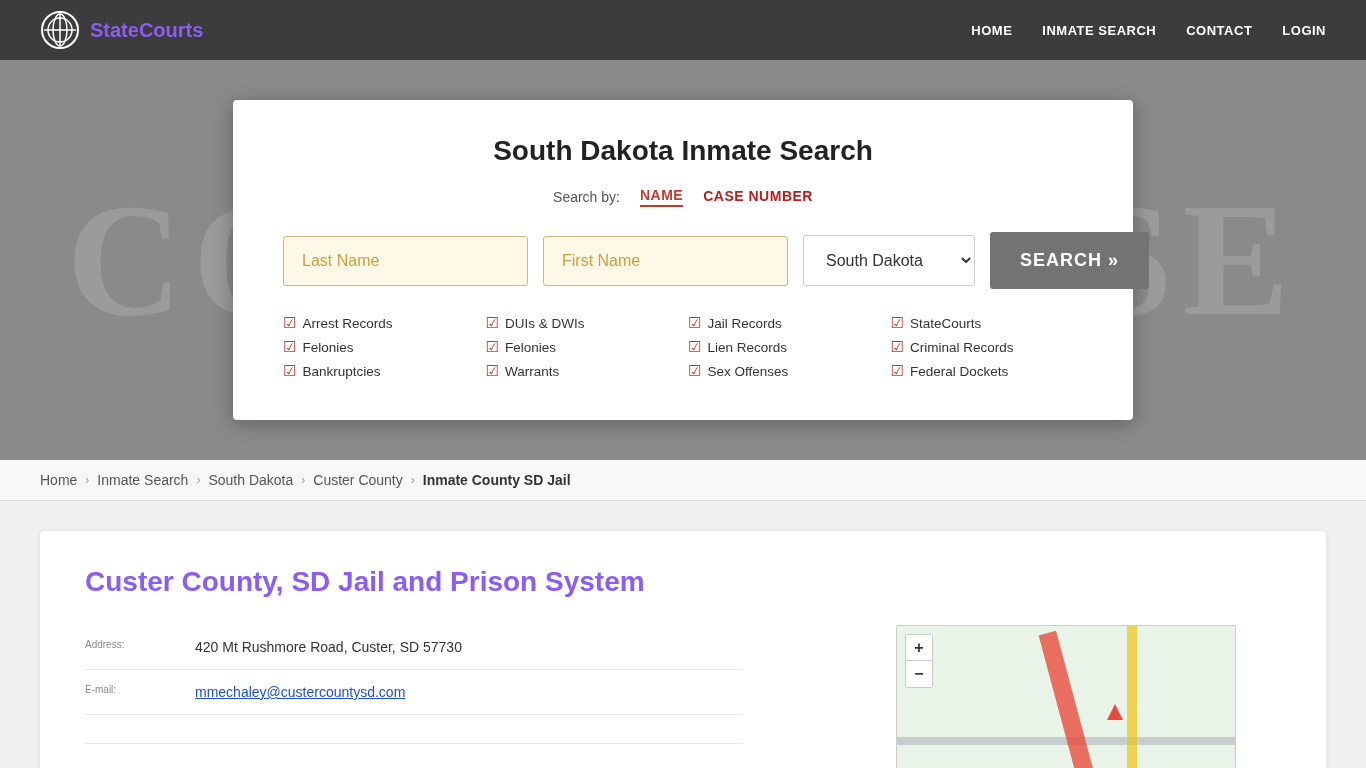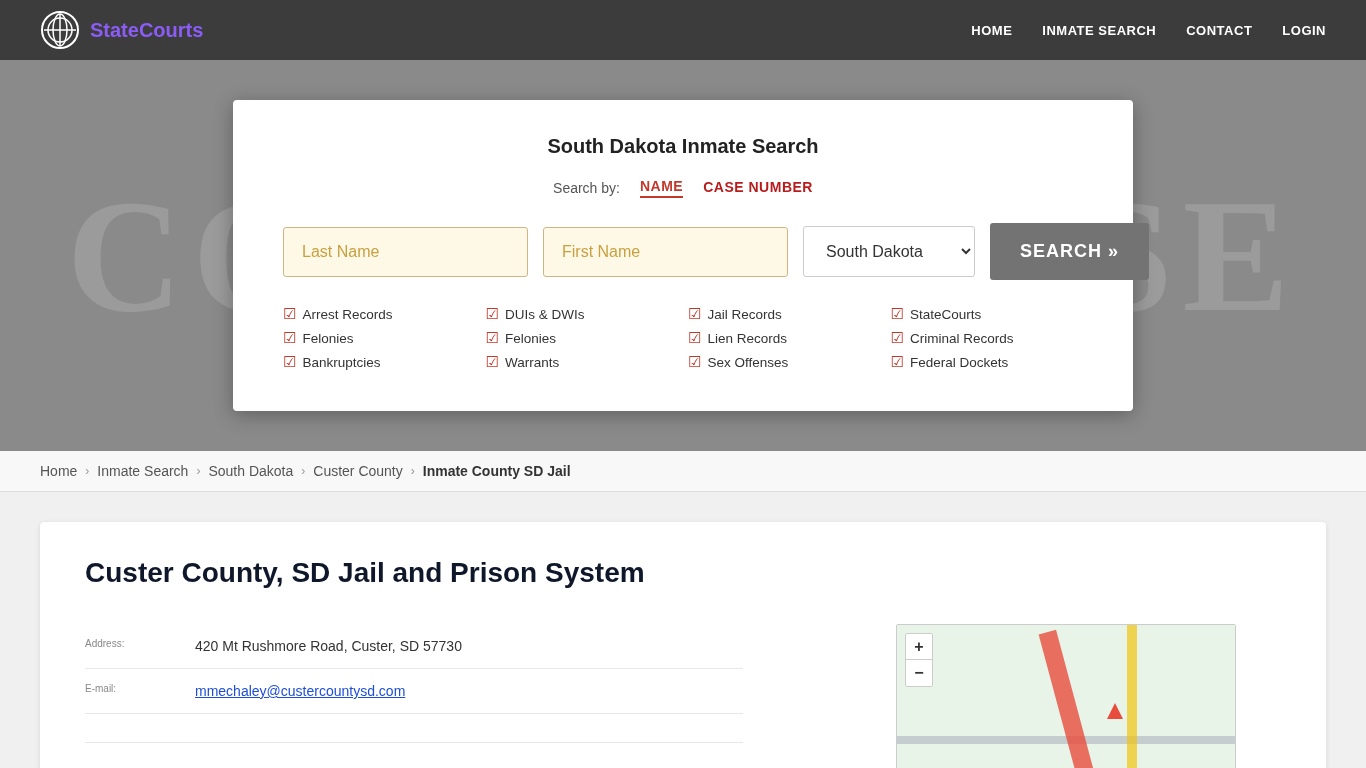--- a/index.html
+++ b/index.html
@@ -74,21 +74,21 @@
       background: #fff;
       border-radius: 4px;
       padding: 35px 50px 40px;
       width: 900px;
       position: relative;
       z-index: 5;
       box-shadow: 0 4px 20px rgba(0,0,0,0.3);
     }
     .search-card-title {
       text-align: center;
-      font-size: 20px;
+      font-size: 28px;
       font-weight: bold;
       color: #222;
       margin-bottom: 20px;
     }
     .search-by-row {
       display: flex;
       align-items: center;
       justify-content: center;
       gap: 20px;
       margin-bottom: 25px;
@@ -200,22 +200,22 @@
     }
     .content-card {
       background: #fff;
       border-radius: 4px;
       padding: 35px 45px;
       box-shadow: 0 1px 5px rgba(0,0,0,0.1);
     }
     .content-card-title {
       font-size: 28px;
       font-weight: bold;
-      color: #0f172a;
-      margin-bottom: 35px;
+      color: #8b5cf6;
+      margin-bottom: 27px;
     }
 
     .info-table {
       width: 55%;
     }
     .info-row {
       display: flex;
       align-items: flex-start;
       padding: 14px 0;
       border-bottom: 1px solid #e8e8e8;

